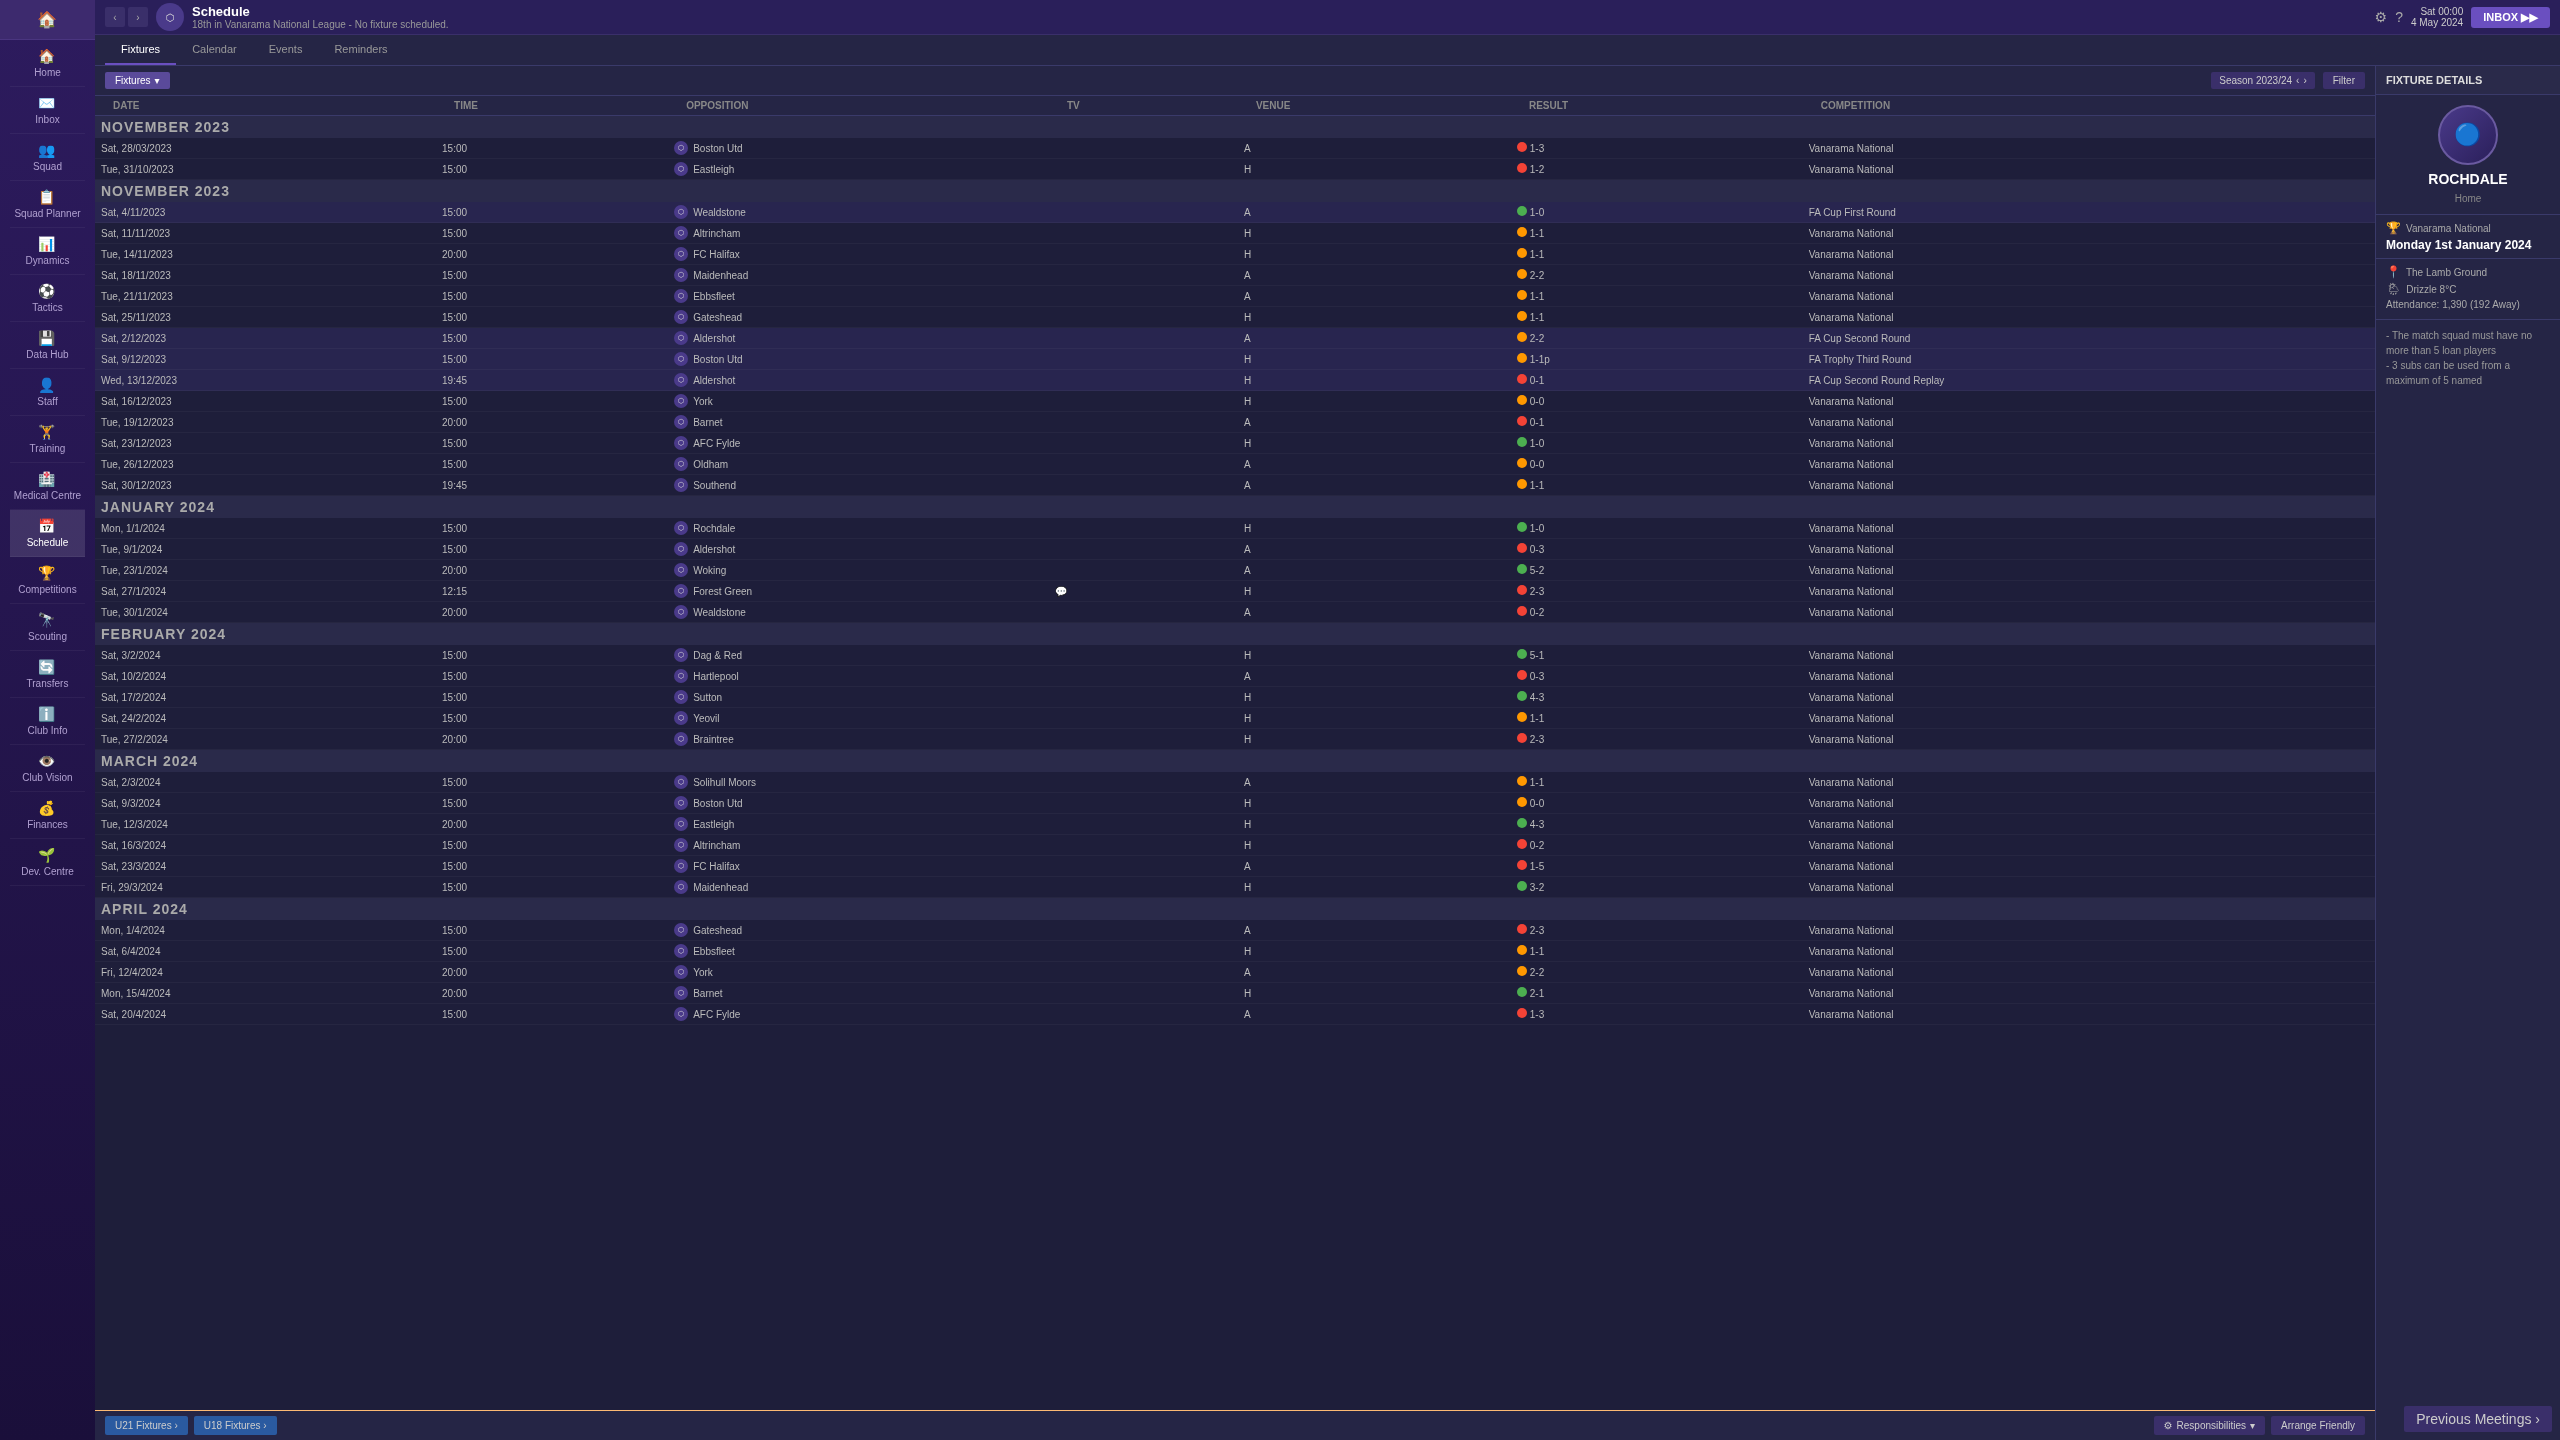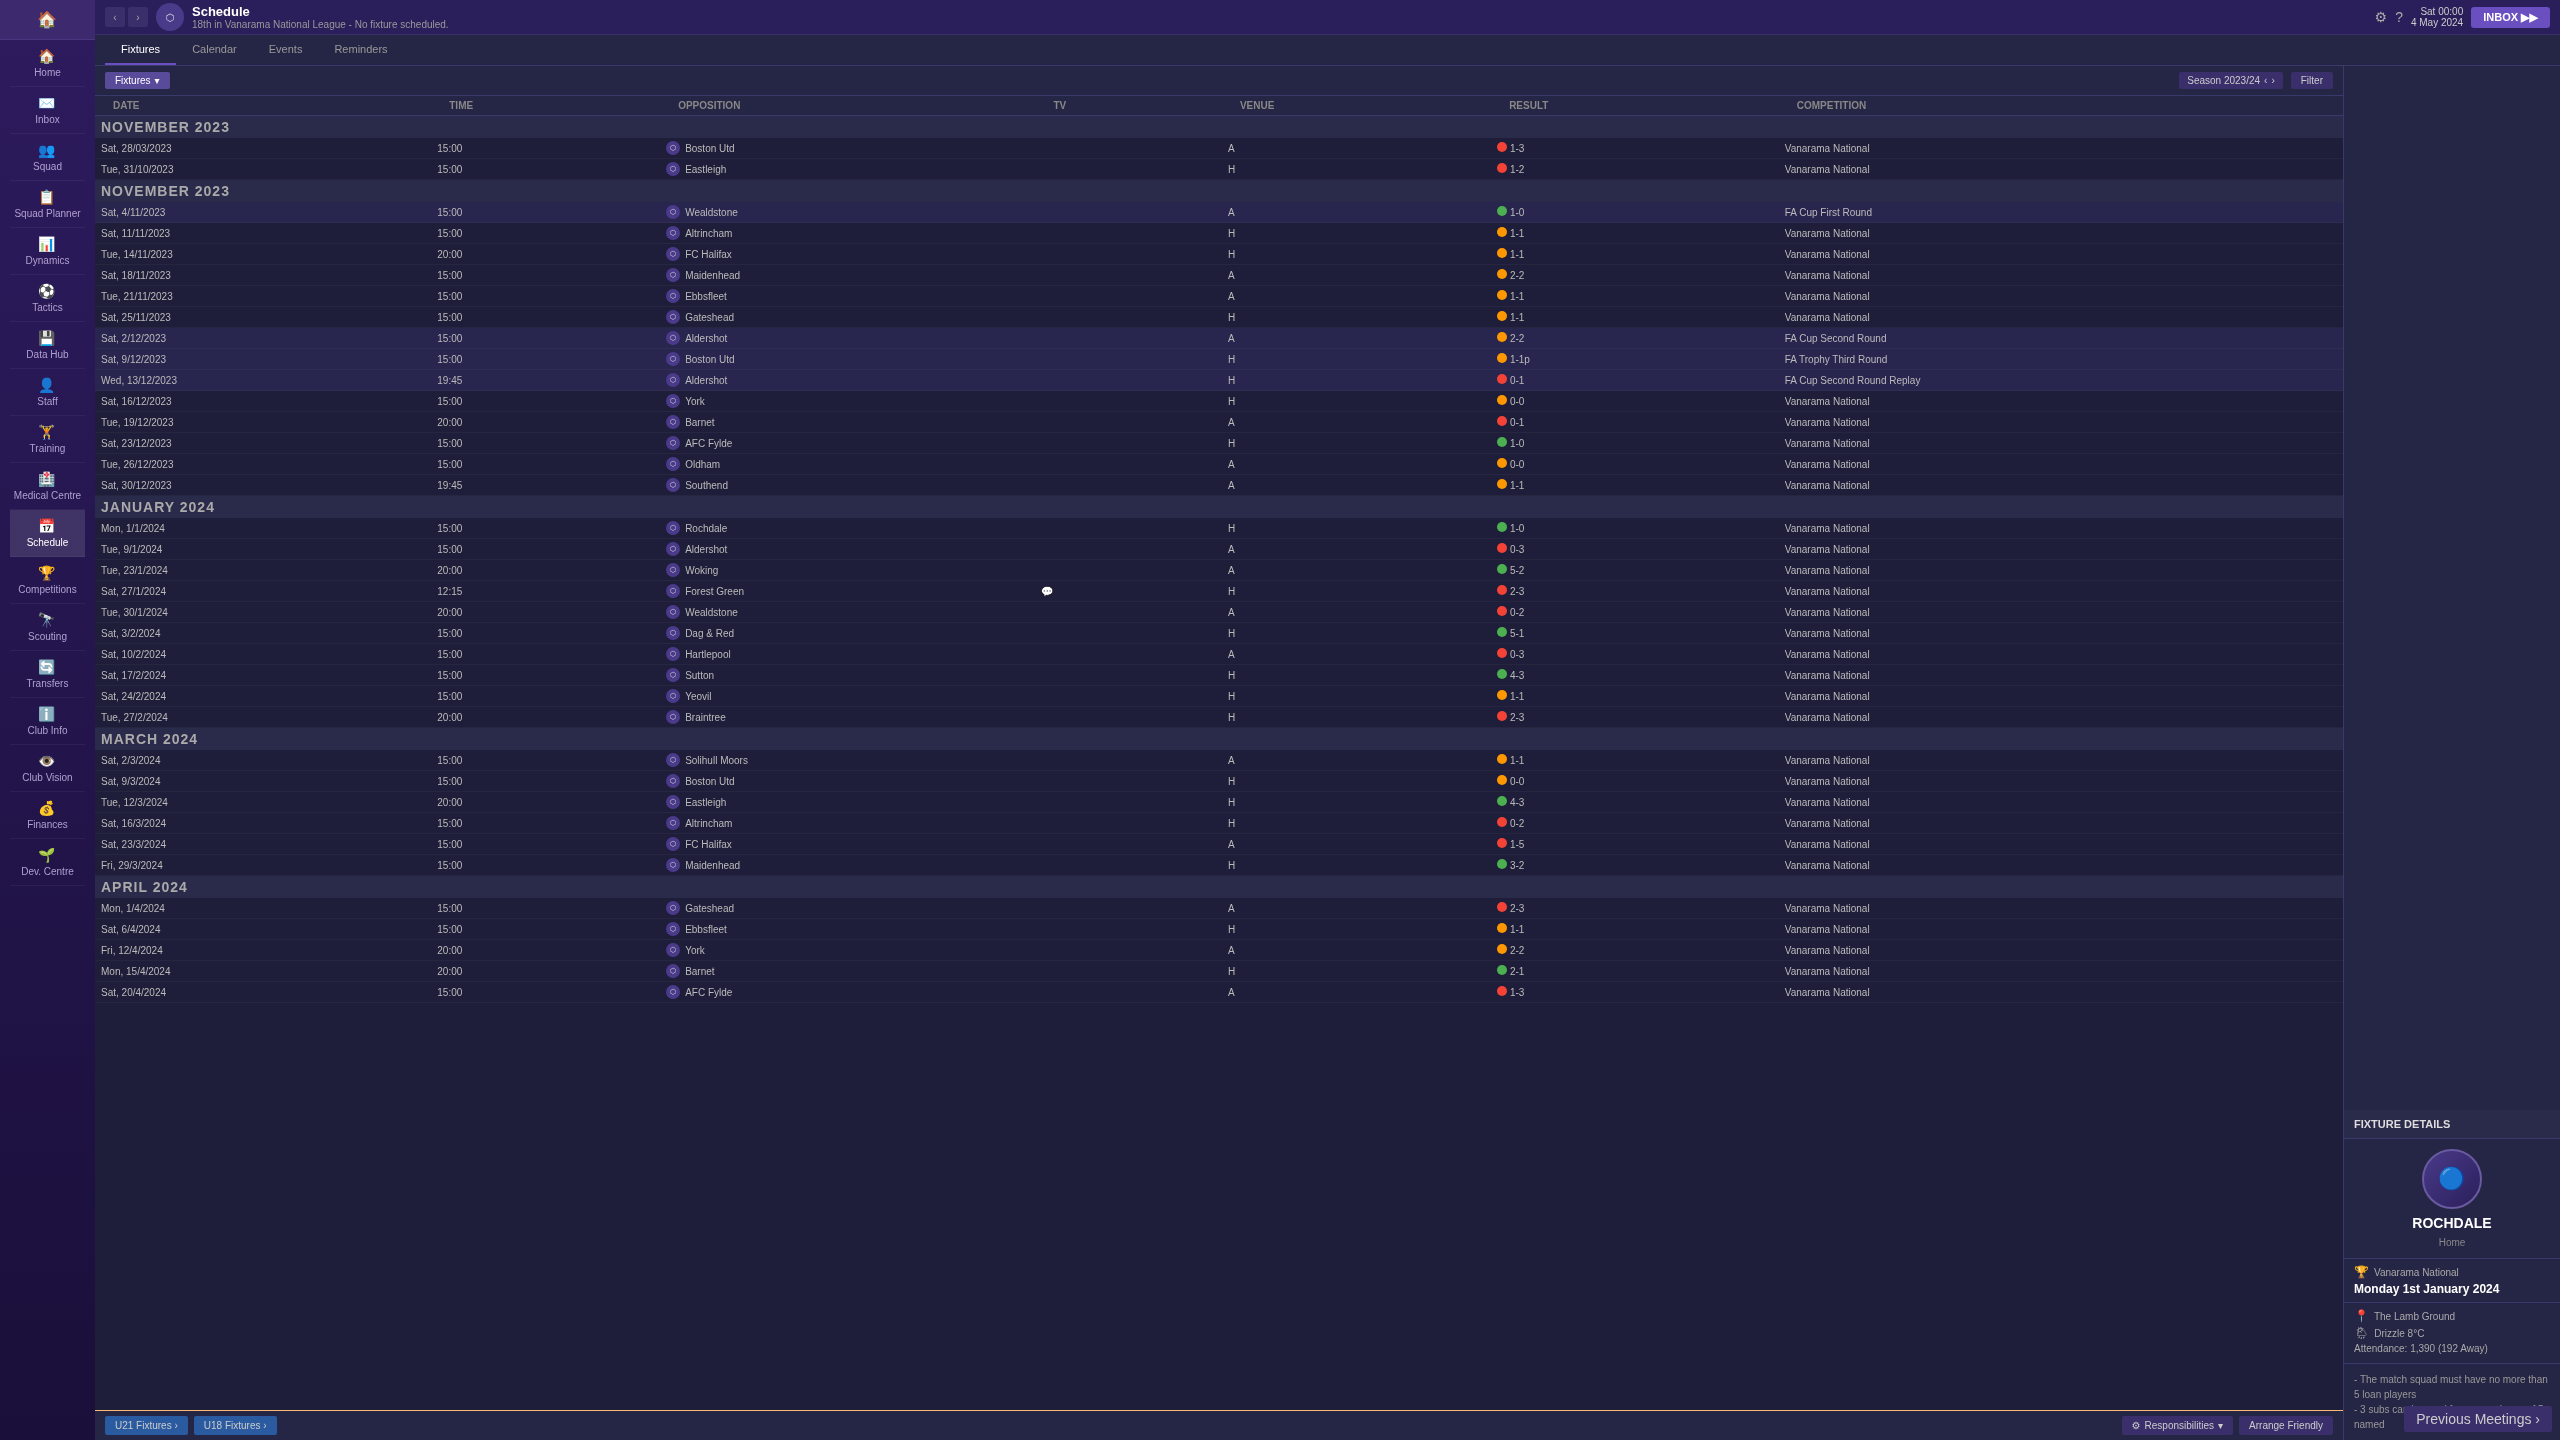--- a/index.html
+++ b/index.html
@@ -293,27 +293,26 @@
       cursor: pointer;
       font-size: 10px;
       display: flex;
       align-items: center;
       gap: 4px;
     }
     .bottom-btn.blue { background: #2a5aa0; }
 
     
     #right-panel {
-      width: 217px;
+      width: 185px;
       background: #252545;
       border-left: 1px solid #3a3a6a;
       display: flex;
       flex-direction: column;
       flex-shrink: 0;
-      justify-content: flex-end;
     }
     .right-panel-header {
       background: #2a2a4a;
       padding: 8px 10px;
       font-size: 11px;
       font-weight: bold;
       color: #ddd;
       border-bottom: 1px solid #3a3a6a;
     }
     .fixture-detail {
@@ -826,20 +825,23 @@
                 <td>
                   <div class="team-cell">
                     <span class="team-badge">⬡</span>
                     <span>Wealdstone</span>
                   </div>
                 </td>
                 <td></td>
                 <td>A</td>
                 <td><span class="result-dot dot-loss"></span> 0-2</td>
                 <td>Vanarama National</td>
+              </tr>
+              <tr class="month-header">
+                <td colspan="7">FEBRUARY 2024</td>
               </tr>
               <tr class="fixture-row">
                 <td>Sat, 3/2/2024</td>
                 <td>15:00</td>
                 <td>
                   <div class="team-cell">
                     <span class="team-badge">⬡</span>
                     <span>Dag &amp; Red</span>
                   </div>
                 </td>

